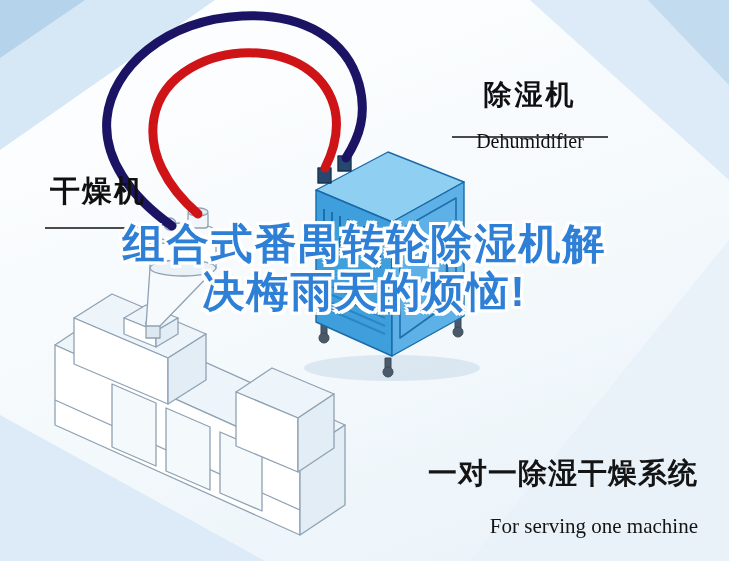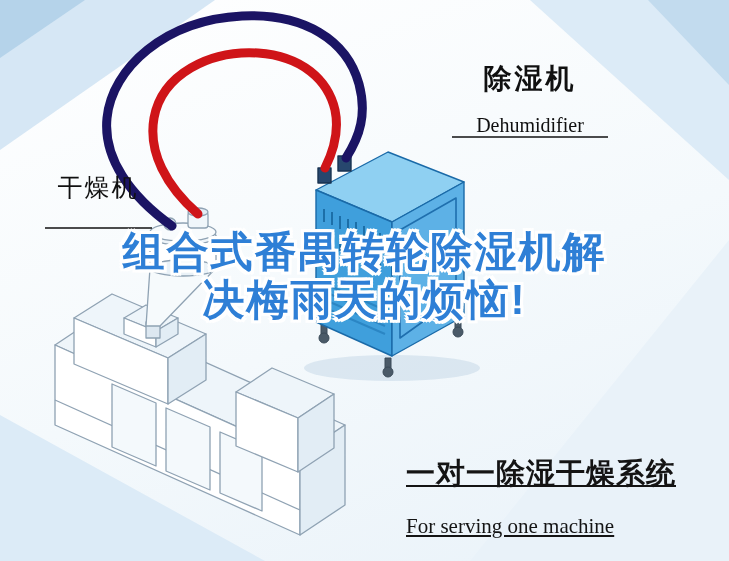--- a/index.html
+++ b/index.html
@@ -2,30 +2,30 @@
 <html><head>
 <meta charset="utf-8">
 <style>
   html,body{margin:0;padding:0;background:#fff;}
   .stage{position:relative;width:729px;height:561px;overflow:hidden;
          background:linear-gradient(160deg,#ffffff 0%,#f4f9fc 55%,#e9f2f9 100%);
          font-family:"Liberation Sans",sans-serif;}
   .stage svg{position:absolute;left:0;top:0;}
   .label{position:absolute;text-align:center;color:#101010;}
   .hopper-label{left:40px;top:171px;width:116px;}
-  .hopper-label .cn{font-size:25px;font-weight:normal;letter-spacing:2px;}
-  .dehu-label{left:448px;top:60px;width:164px;}
+  .hopper-label .cn{font-size:30px;font-weight:bold;letter-spacing:2px;}
+  .dehu-label{left:448px;top:76px;width:164px;}
   .dehu-label .cn{font-size:28px;font-weight:bold;letter-spacing:3px;}
   .label .en{font-size:20px;margin-top:16px;}
   .serif{font-family:"Liberation Serif",serif;}
-  .main-title{position:absolute;left:0;right:0;top:228px;text-align:center;
+  .main-title{position:absolute;left:0;right:0;top:220px;text-align:center;
       font-weight:bold;font-size:42px;line-height:1.15;color:#2e7fd6;letter-spacing:2px;
       text-shadow:-3px -3px 0 #fff,3px -3px 0 #fff,-3px 3px 0 #fff,3px 3px 0 #fff,
                   0 -3px 0 #fff,0 3px 0 #fff,-3px 0 0 #fff,3px 0 0 #fff;}
-  .caption{position:absolute;left:406px;top:454px;width:292px;text-align:left;color:#141414;text-decoration:underline;}
+  .caption{position:absolute;left:406px;top:454px;width:292px;text-align:right;color:#141414;}
   .cap-cn{font-size:29px;font-weight:bold;letter-spacing:1px;}
   .cap-en{font-size:21px;margin-top:20px;}
 </style>
 </head>
 <body>
 
 <div class="stage">
 
   <svg width="729" height="561" viewBox="0 0 729 561">
 

